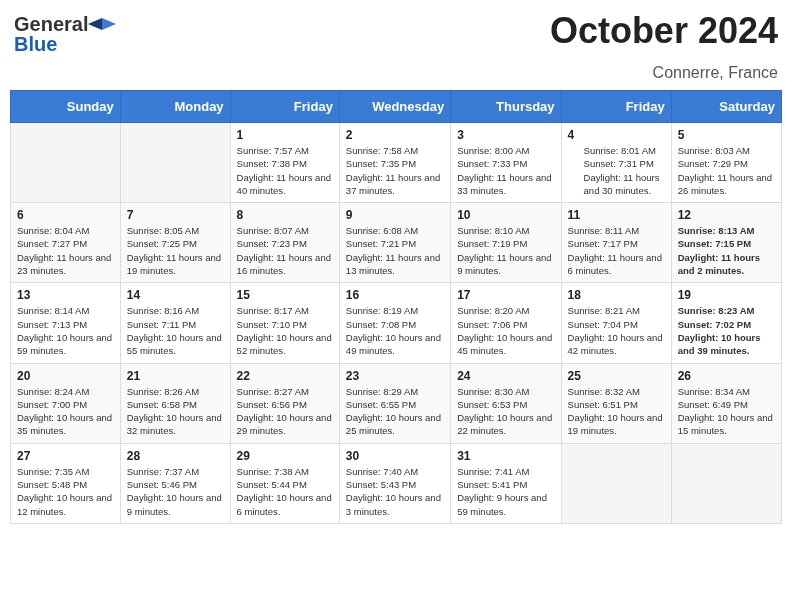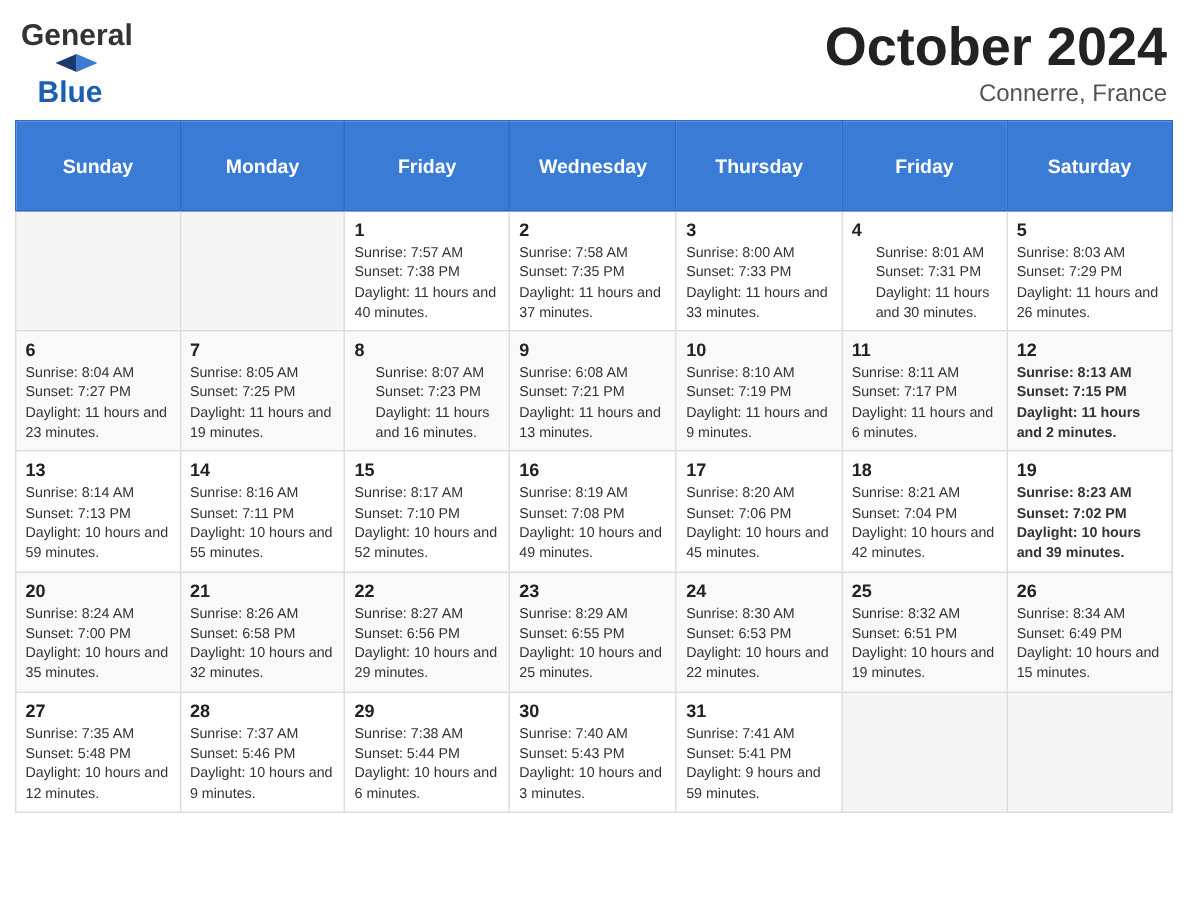--- a/index.html
+++ b/index.html
@@ -27,58 +27,56 @@
       font-size: 20px;
       font-weight: bold;
       color: #333;
       line-height: 1;
     }
     .logo-blue {
       font-size: 20px;
       font-weight: bold;
       color: #1a5fb4;
       line-height: 1;
-      margin-left: 11px;
     }
     .logo-icon {
       width: 28px;
       height: 18px;
       display: inline-block;
       vertical-align: middle;
     }
     .logo-line {
       display: flex;
-      align-items: center;
-      flex-direction: column;
+      align-items: flex-end;
     }
     .title-area {
       text-align: right;
     }
     .month-title {
       font-size: 36px;
       font-weight: 700;
       color: #222;
     }
     .location-title {
       font-size: 16px;
       color: #555;
-      margin-top: 2px;
+      margin-top: 12px;
     }
     .calendar {
       width: 100%;
       border-collapse: collapse;
       border: 1px solid #ccc;
     }
     .calendar th {
       background-color: #3a7bd5;
       color: #fff;
       font-size: 13px;
       font-weight: bold;
-      padding: 22px 6px;
-      text-align: center;
+      padding: 8px 6px;
+      text-align: right;
       border: 1px solid #2e6cc7;
     }
     .calendar td {
       vertical-align: top;
       padding: 5px 6px;
       font-size: 10px;
       color: #333;
       border: 1px solid #ddd;
       width: 113px;
       min-height: 80px;
@@ -180,21 +178,21 @@
 Daylight: 11 hours and 23 minutes.</div>
         </td>
         <td>
           <span class="day-number">7</span>
           <div class="day-info" style="white-space: pre-line;">Sunrise: 8:05 AM
 Sunset: 7:25 PM
 Daylight: 11 hours and 19 minutes.</div>
         </td>
         <td>
           <span class="day-number">8</span>
-          <div class="day-info" style="white-space: pre-line; margin-left: 14px;">Sunrise: 8:07 AM
+          <div class="day-info" style="white-space: pre-line;">Sunrise: 8:07 AM
 Sunset: 7:23 PM
 Daylight: 11 hours and 16 minutes.</div>
         </td>
         <td>
           <span class="day-number">9</span>
           <div class="day-info" style="white-space: pre-line;">Sunrise: 6:08 AM
 Sunset: 7:21 PM
 Daylight: 11 hours and 13 minutes.</div>
         </td>
         <td>

